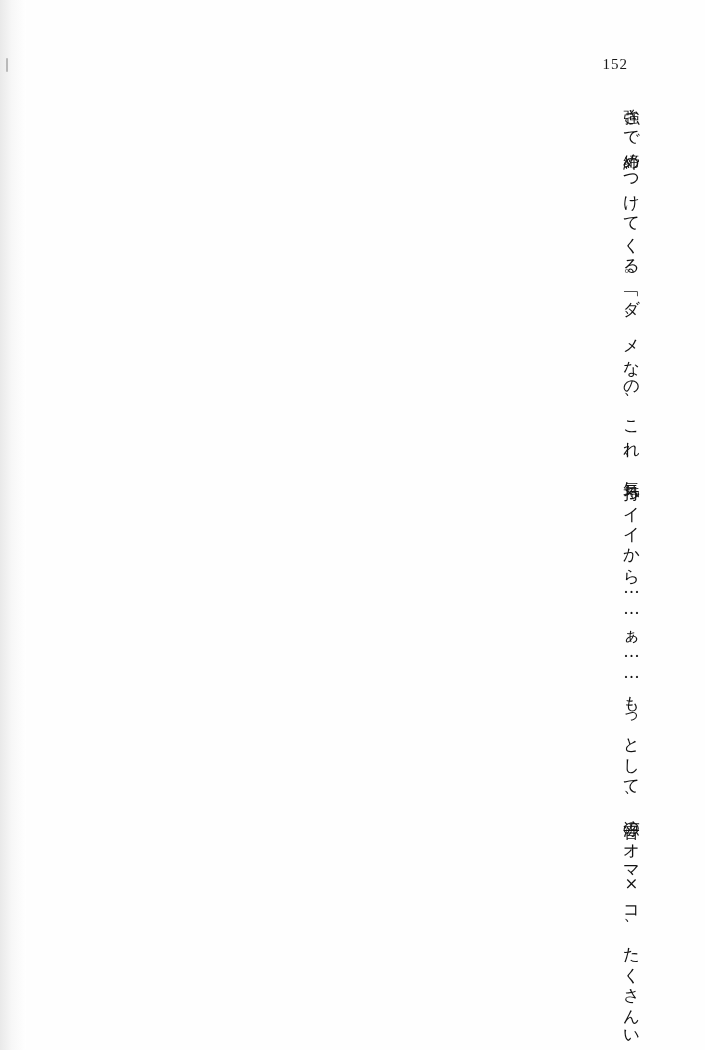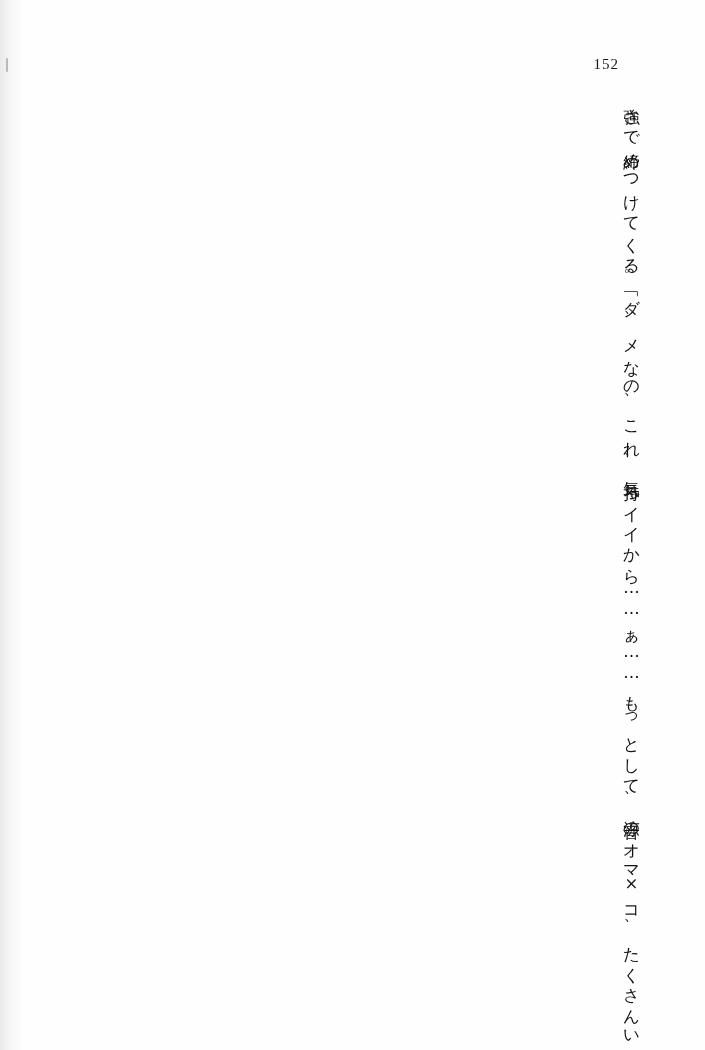--- a/index.html
+++ b/index.html
@@ -31,21 +31,21 @@
     left: 6px;
     top: 58px;
     width: 2px;
     height: 14px;
     background: #b9b9b9;
     border-radius: 1px;
   }
   .page-number {
     position: absolute;
     top: 56px;
-    right: 86px;
+    right: 77px;
     font-size: 15px;
     color: #1a1a1a;
     letter-spacing: 1px;
   }
   
   .text-block {
     position: absolute;
     top: 96px;
     right: 66px;
     height: 856px;

